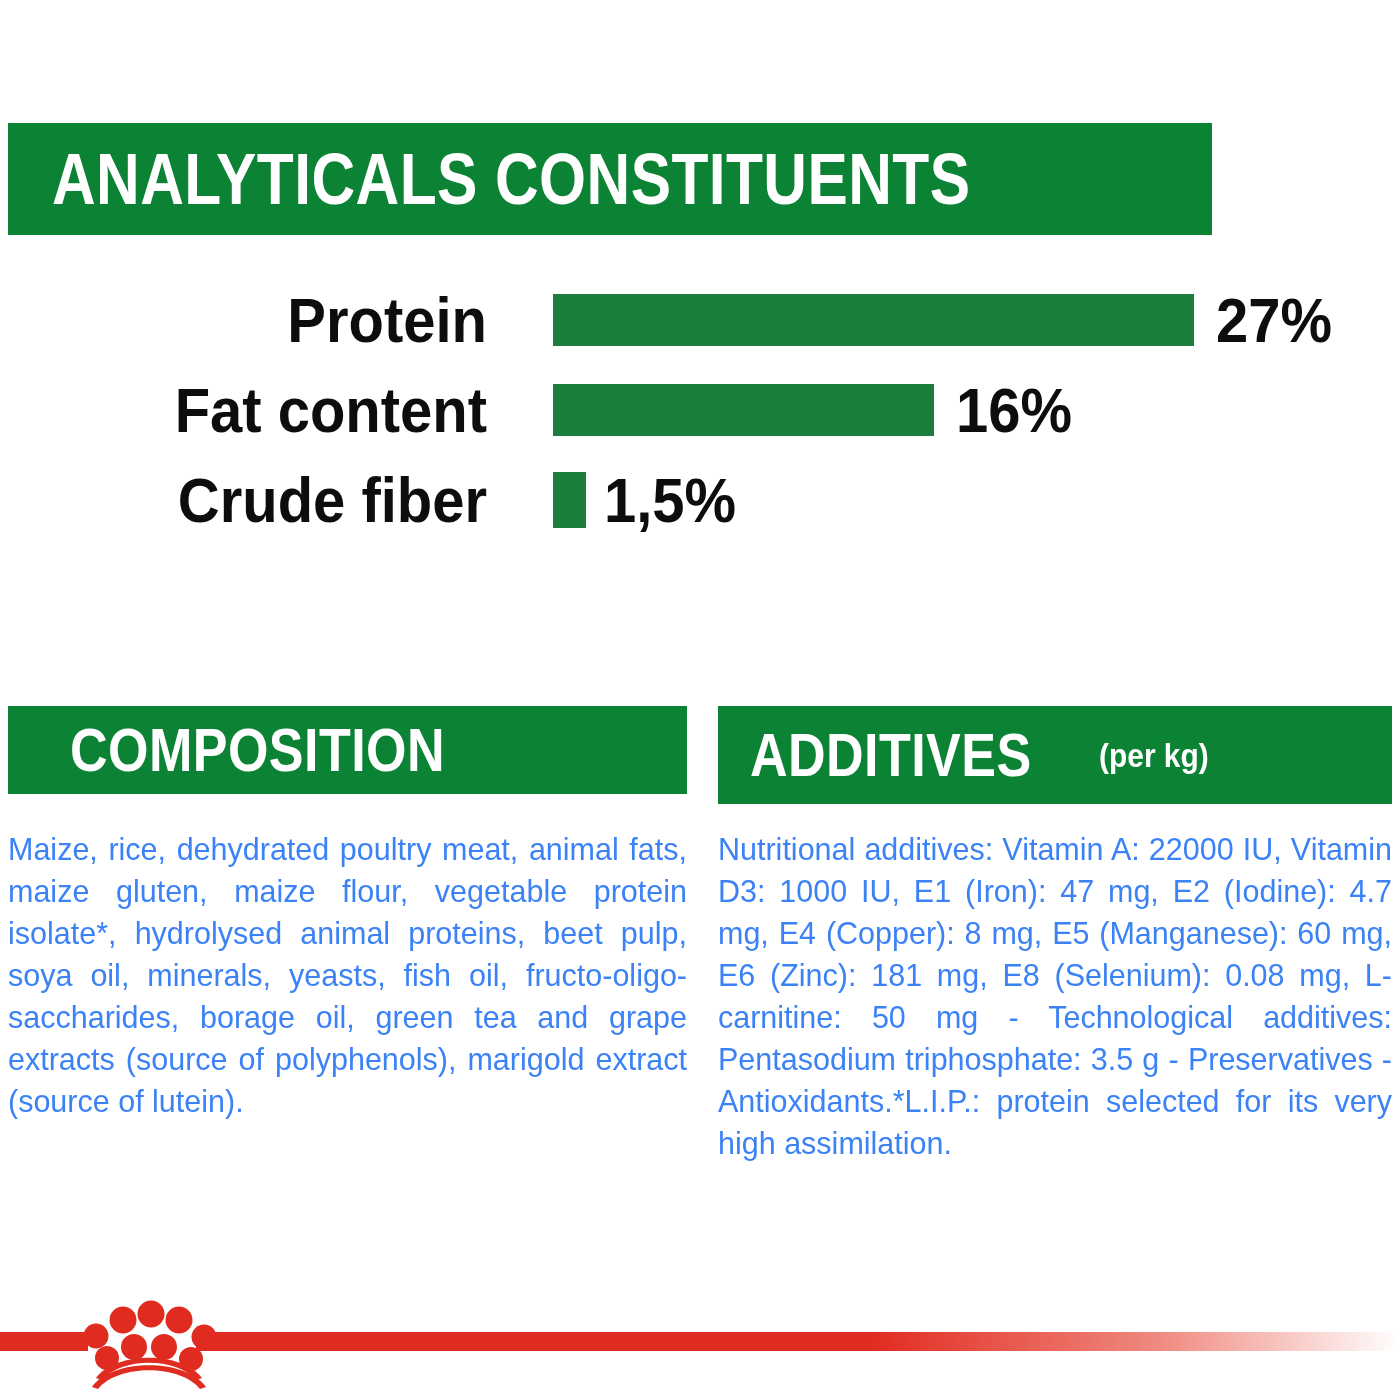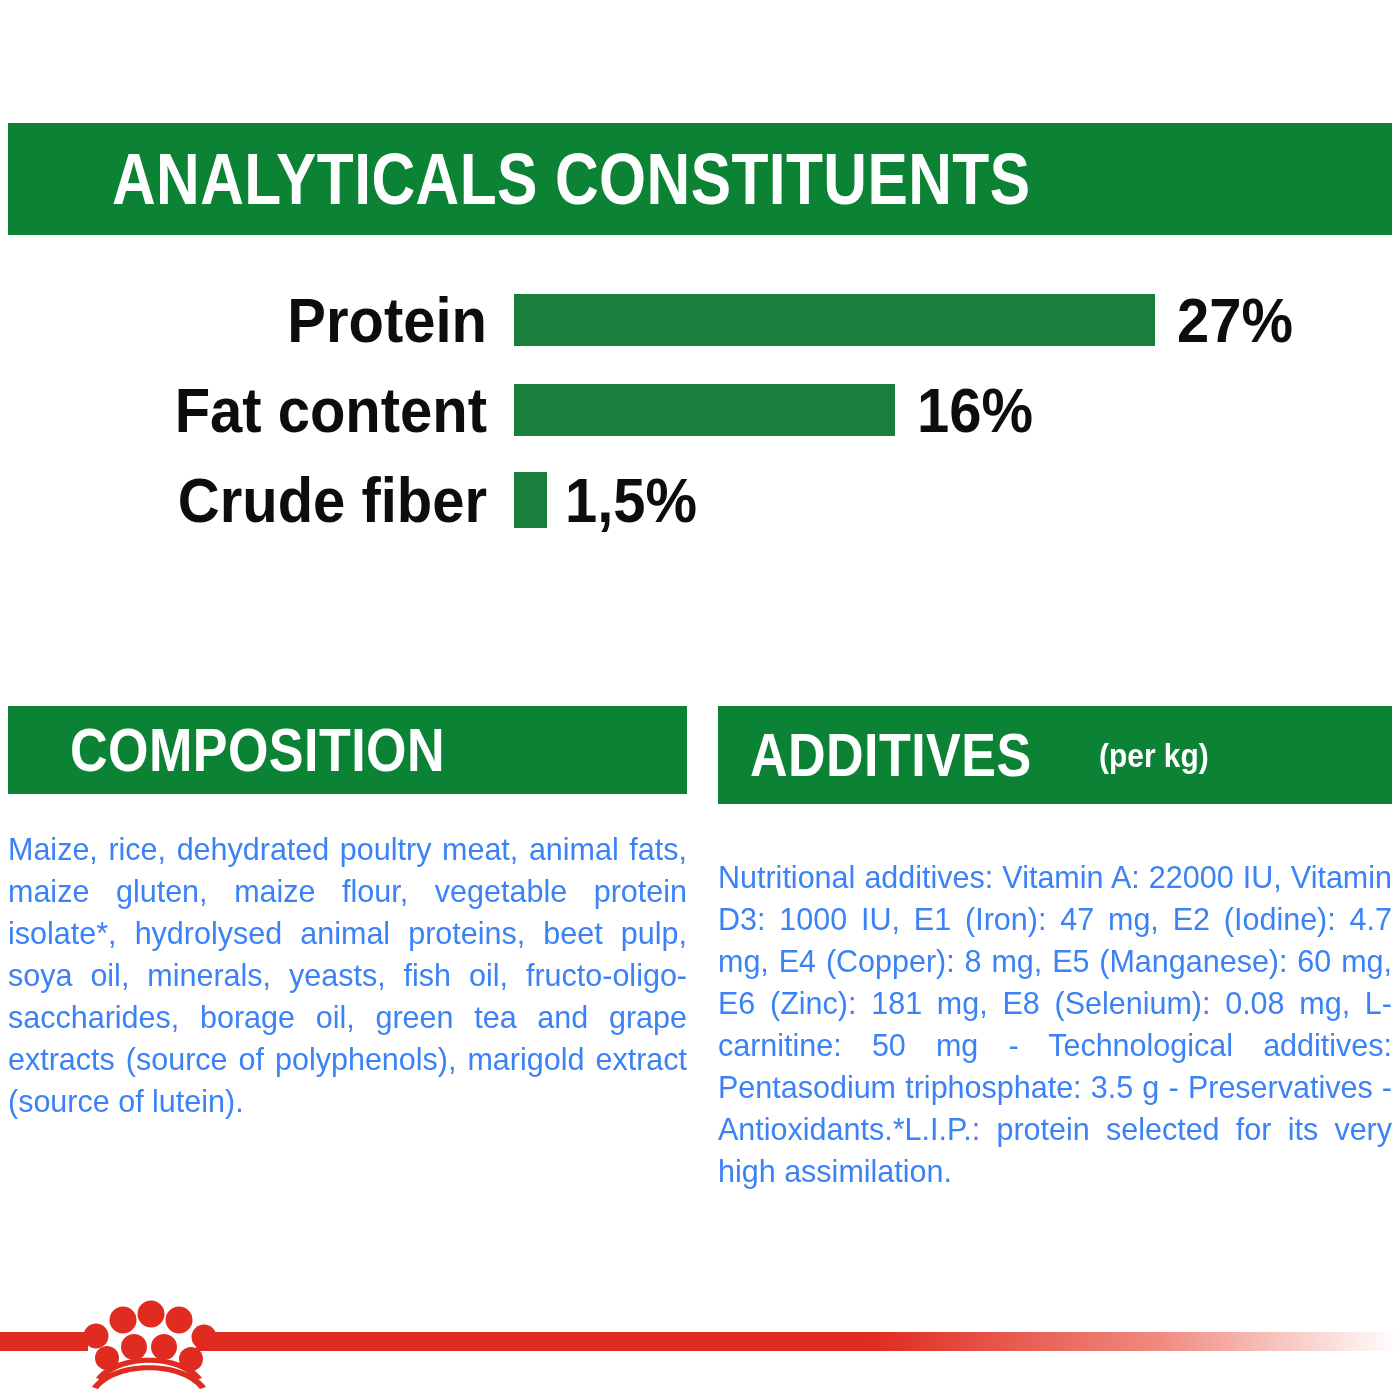--- a/index.html
+++ b/index.html
@@ -35,23 +35,23 @@
     font-weight: 700;
     letter-spacing: 0.5px;
     white-space: nowrap;
     transform: scaleX(0.84);
     transform-origin: left center;
   }
 
   #analyticals-band {
     left: 8px;
     top: 123px;
-    width: 1384px;
+    width: 1204px;
     height: 112px;
-    padding-left: 104px;
+    padding-left: 44px;
   }
   #analyticals-band .band-title {
     font-size: 72px;
     line-height: 72px;
   }
 
   #composition-band {
     left: 8px;
     top: 706px;
     width: 679px;
@@ -110,21 +110,21 @@
     color: #0d0d0d;
     font-weight: 700;
     font-size: 63px;
     line-height: 63px;
     white-space: nowrap;
     transform: scaleX(0.92);
     transform-origin: right center;
   }
   .bar-track {
     position: relative;
-    margin-left: 27px;
+    margin-left: 66px;
     height: 100%;
     display: flex;
     align-items: center;
   }
   .bar-fill {
     background: #1a7f3c;
     height: 52px;
   }
   .bar-value {
     color: #0d0d0d;
@@ -152,21 +152,21 @@
     text-justify: inter-word;
     font-family: "Liberation Sans", sans-serif;
   }
   #composition-text {
     left: 8px;
     top: 828px;
     width: 679px;
   }
   #additives-text {
     left: 718px;
-    top: 856px;
+    top: 828px;
     width: 674px;
   }
 
   
   #footer {
     position: absolute;
     left: 0;
     top: 1280px;
     width: 1400px;
     height: 120px;

